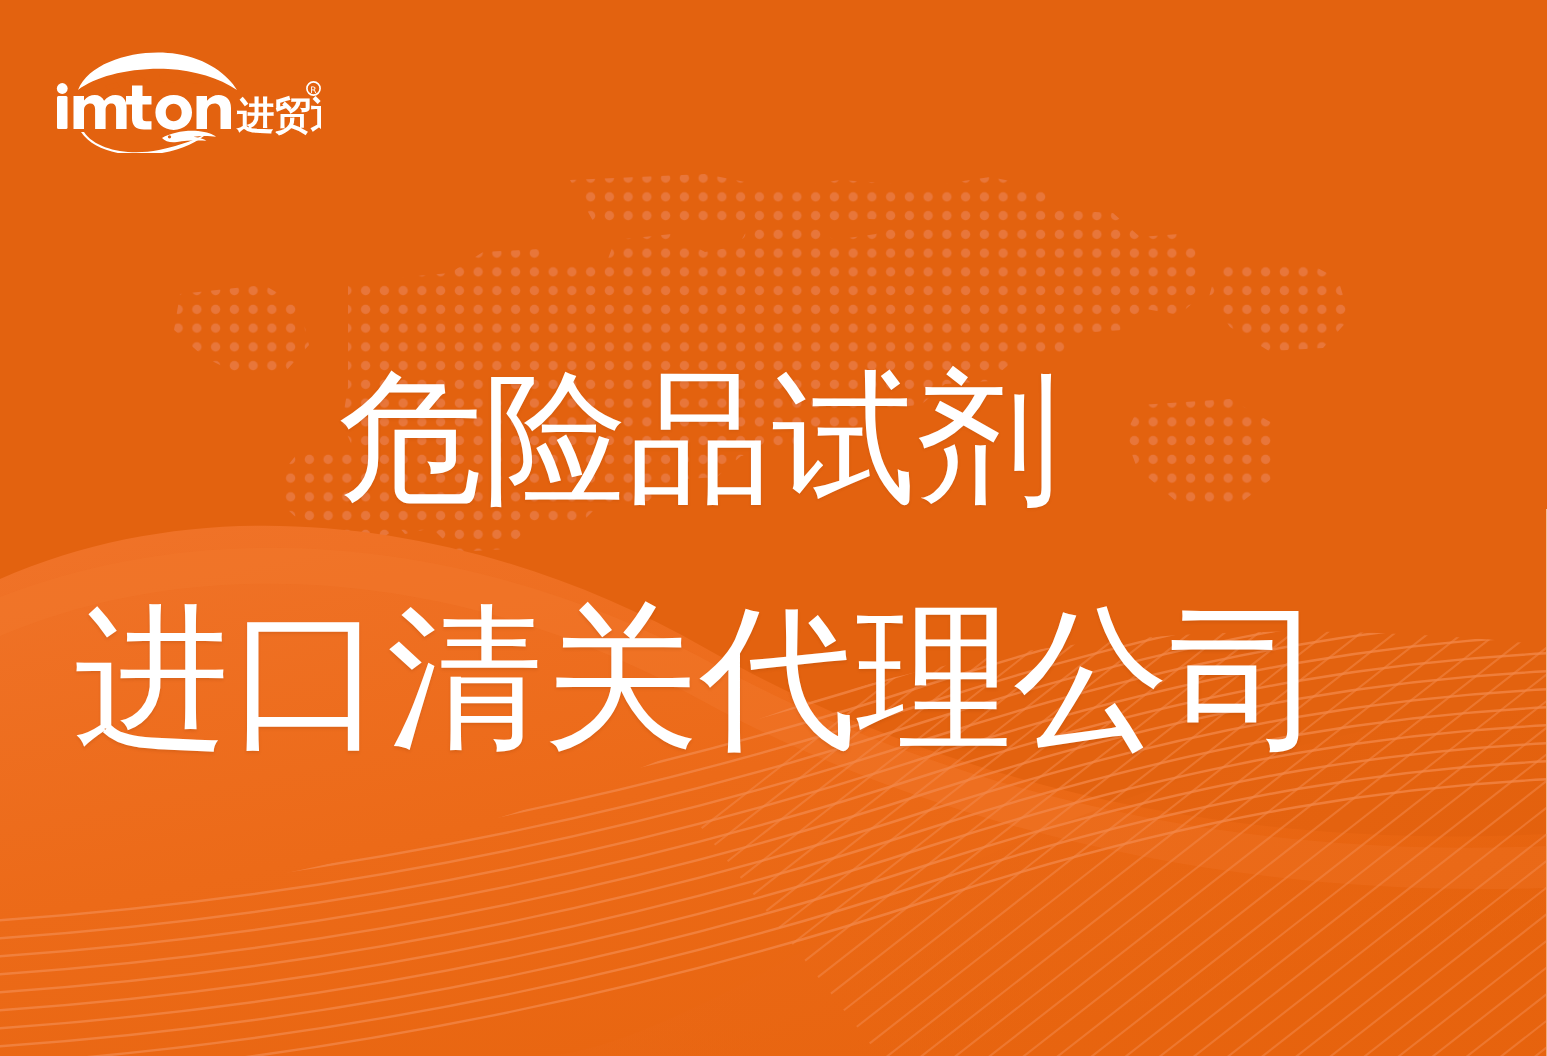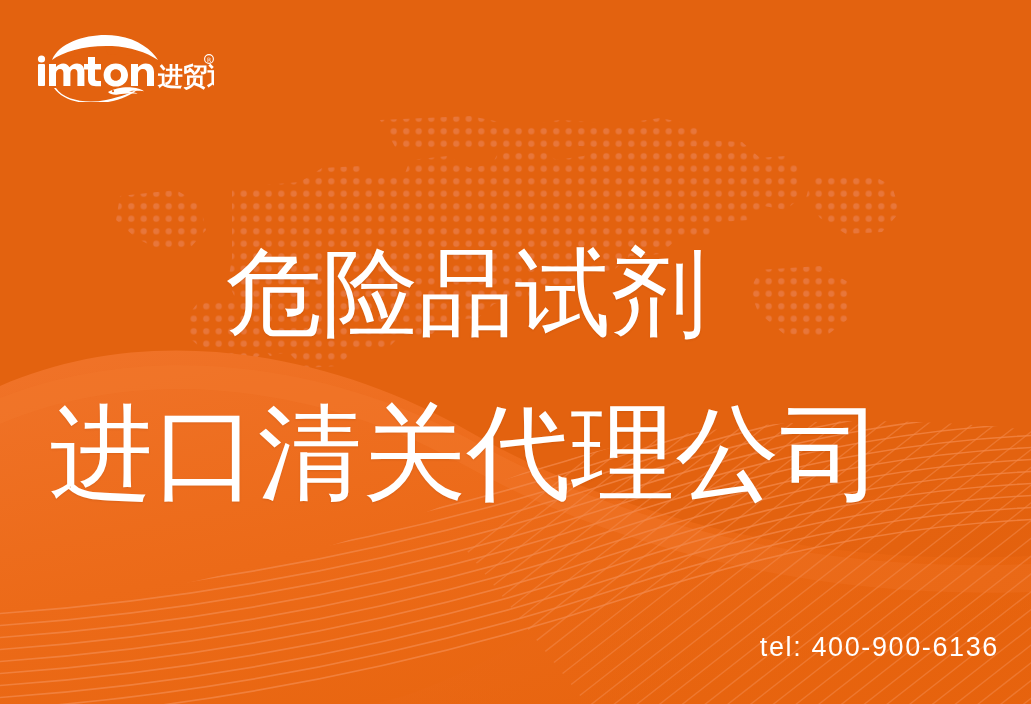--- a/index.html
+++ b/index.html
@@ -263,15 +263,14 @@
         <circle cx="79" cy="61.2" r="1.1" fill="#E3620F"></circle>
       </g>
     </svg>
   </div>
 
   <div class="headline">
     <span class="line line1">危险品试剂</span>
     <span class="line line2">进口清关代理公司</span>
   </div>
 
-  <div class="phone">tel: 400-900-6136</div>
 
 </div>
 
 </body></html>

